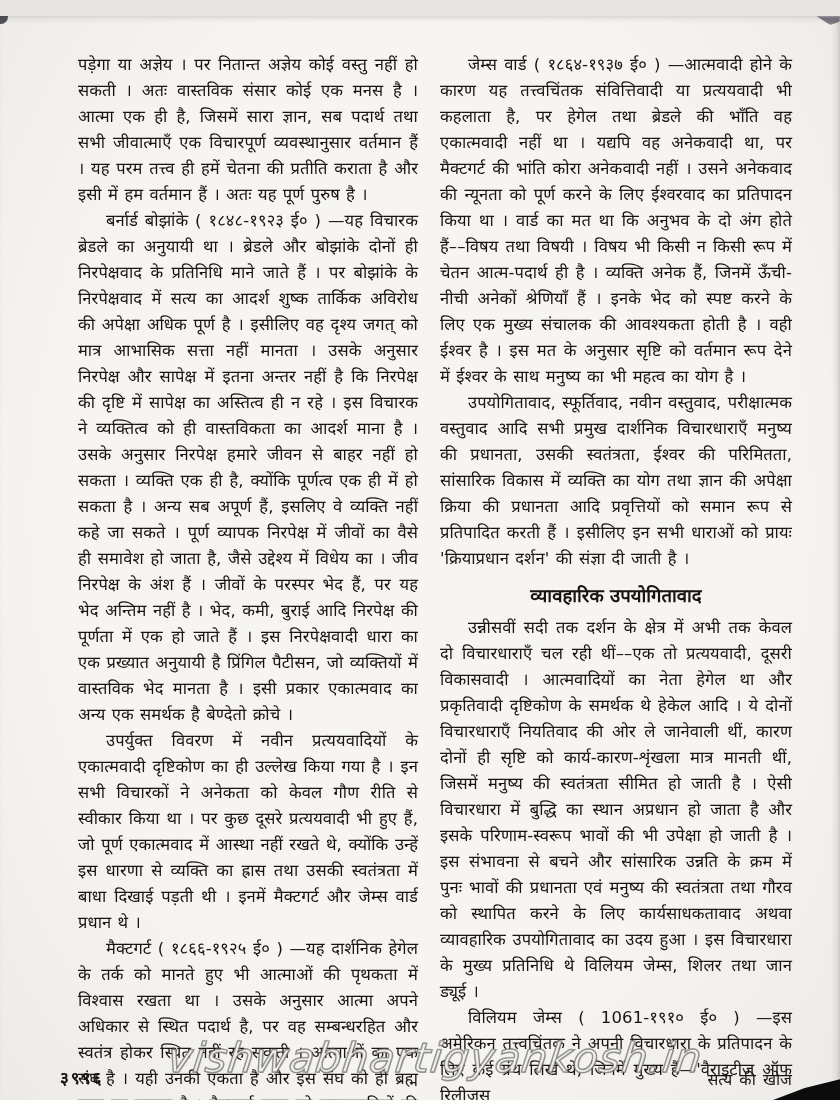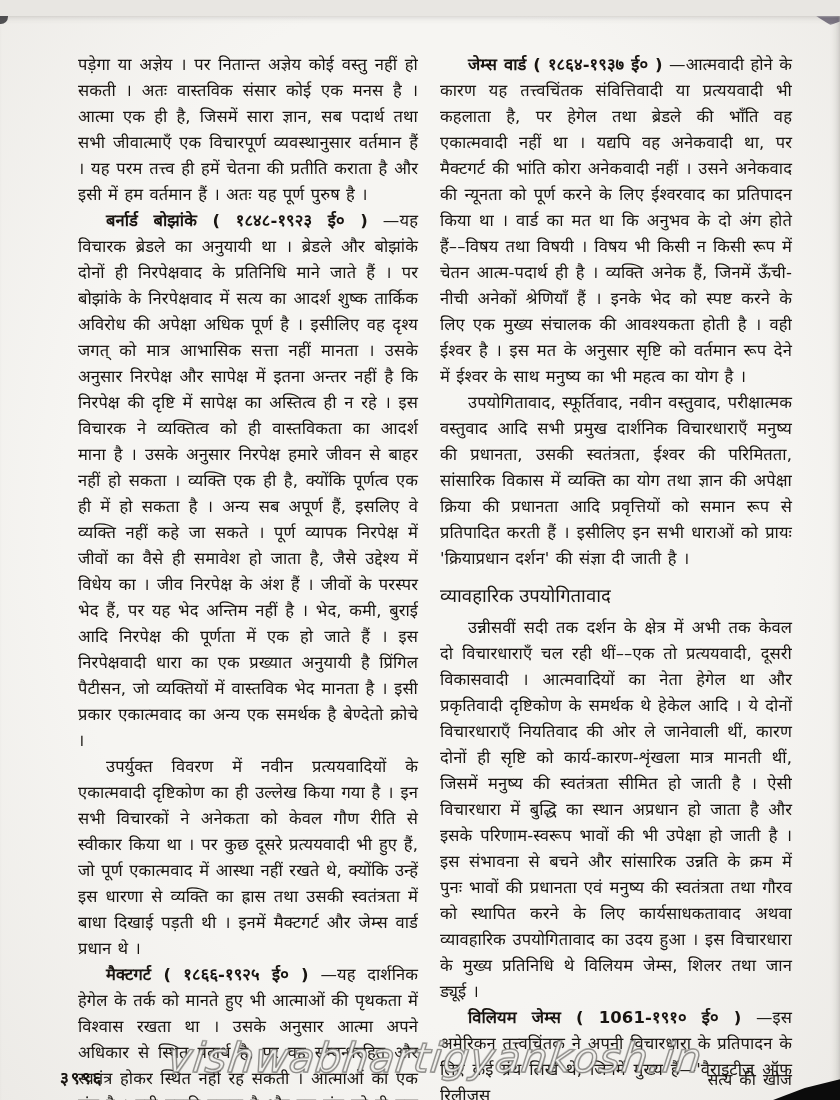--- a/index.html
+++ b/index.html
@@ -23,25 +23,26 @@
   .col-right{width:352px;}
   .para{
     margin:0;
     font-size:16.5px;
     line-height:26px;
     text-indent:28px;
     letter-spacing:.1px;
     word-spacing:1px;
   }
   .noindent{text-indent:0;}
-  .lead{font-weight:bold;}
+  .lead{font-weight:normal;}
   .section-heading{
     margin:10px 0 8px 0;
+    text-align:center;
     font-size:18.5px;
-    font-weight:normal;
+    font-weight:bold;
     text-indent:0;
   }
   .footer-pageno{
     position:absolute;left:60px;top:1050px;
     font-size:17px;letter-spacing:2px;font-weight:bold;
   }
   .footer-title{
     position:absolute;right:48px;top:1052px;
     font-size:16px;word-spacing:2px;
   }

